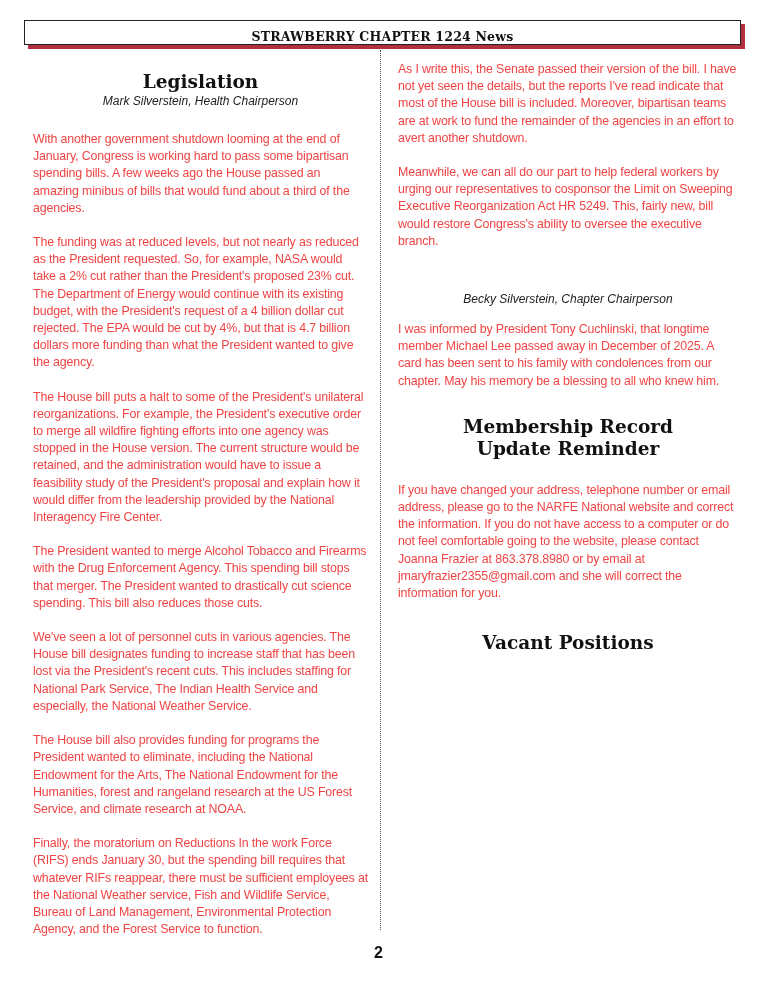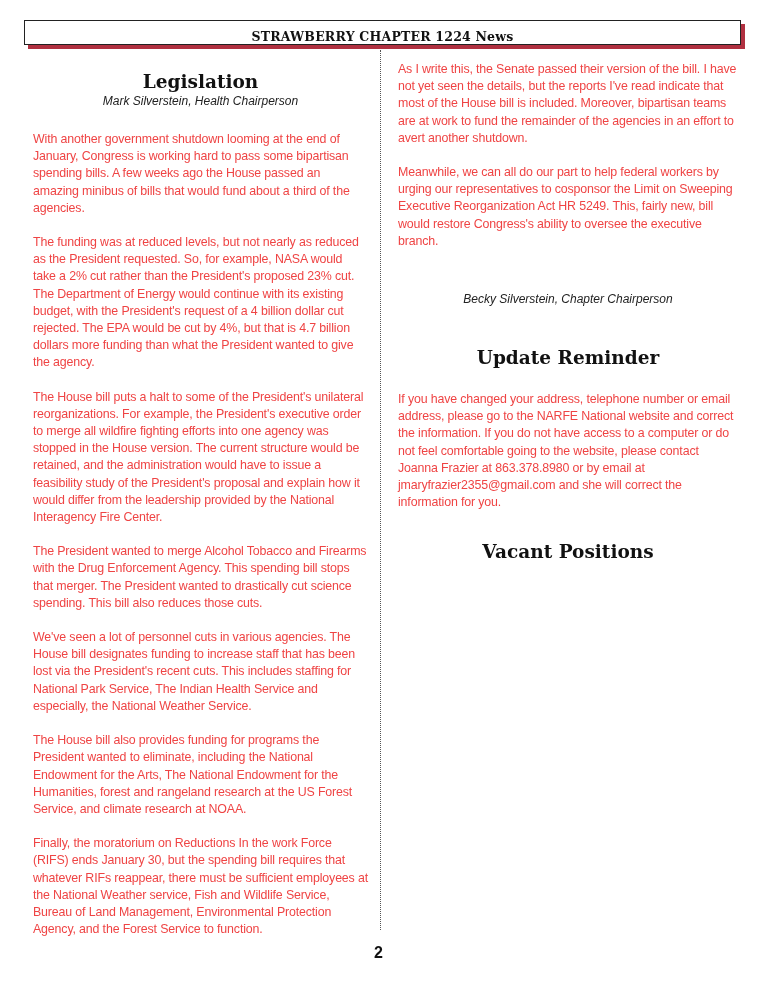--- a/index.html
+++ b/index.html
@@ -67,23 +67,25 @@
 
 <div class="col col-right">
   <section>
     <p style="margin-top:6px;">As I write this, the Senate passed their version of the bill. I have not yet seen the details, but the reports I've read indicate that most of the House bill is included. Moreover, bipartisan teams are at work to fund the remainder of the agencies in an effort to avert another shutdown.</p>
     <p>Meanwhile, we can all do our part to help federal workers by urging our representatives to cosponsor the Limit on Sweeping Executive Reorganization Act HR 5249. This, fairly new, bill would restore Congress's ability to oversee the executive branch.</p>
   </section>
 
   <section style="margin-top:42px;">
     <div class="byline">Becky Silverstein, Chapter Chairperson</div>
     <div style="height:14px;"></div>
+    <p>I was informed by President Tony Cuchlinski, that longtime member Michael Lee passed away in December of 2025. A card has been sent to his family with condolences from our chapter. May his memory be a blessing to all who knew him.</p>
   </section>
 
   <section style="margin-top:26px;">
+    <h2>Membership Record</h2>
     <h2>Update Reminder</h2>
     <div style="height:22px;"></div>
     <p>If you have changed your address, telephone number or email address, please go to the NARFE National website and correct the information.  If you do not have access to a computer or do not feel comfortable going to the website, please contact Joanna Frazier at 863.378.8980 or by email at jmaryfrazier2355@gmail.com and she will correct the information for you.</p>
   </section>
 
   <section style="margin-top:30px;">
     <h2>Vacant Positions</h2>
     <div style="height:16px;"></div>
   </section>
 </div>

